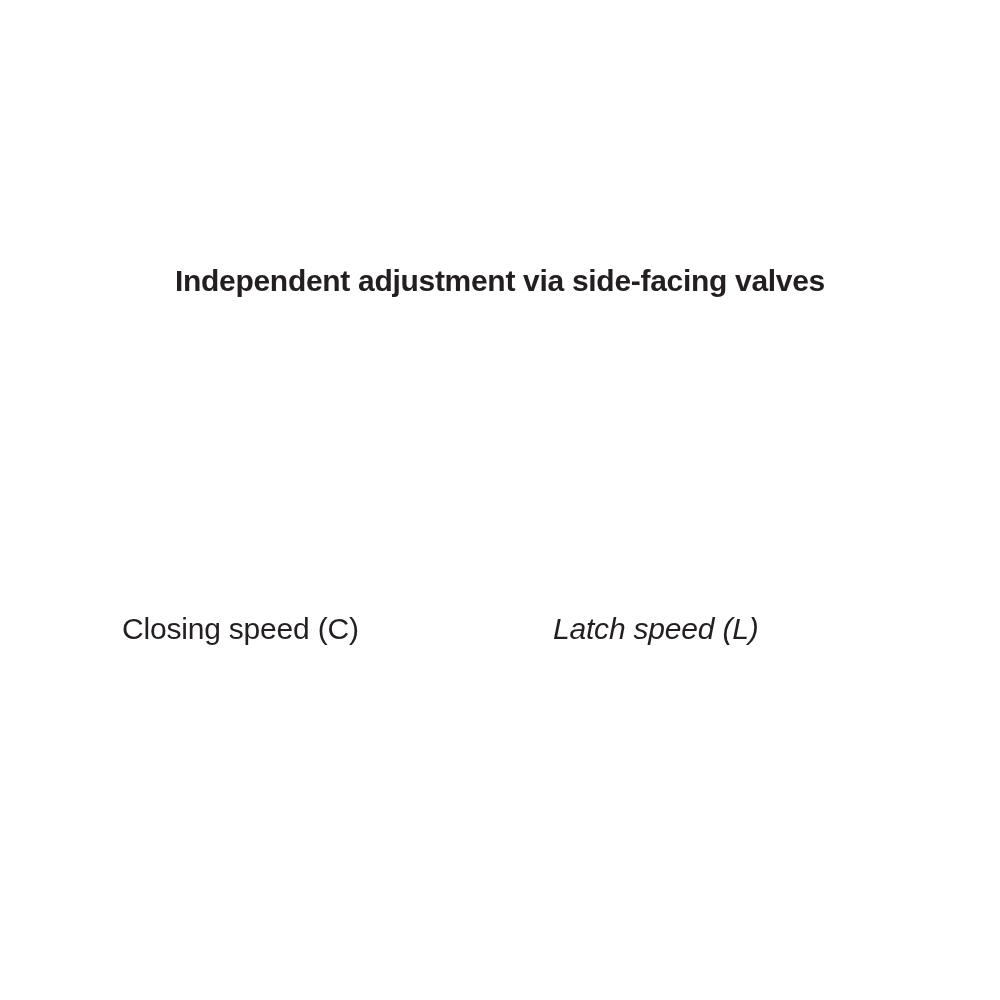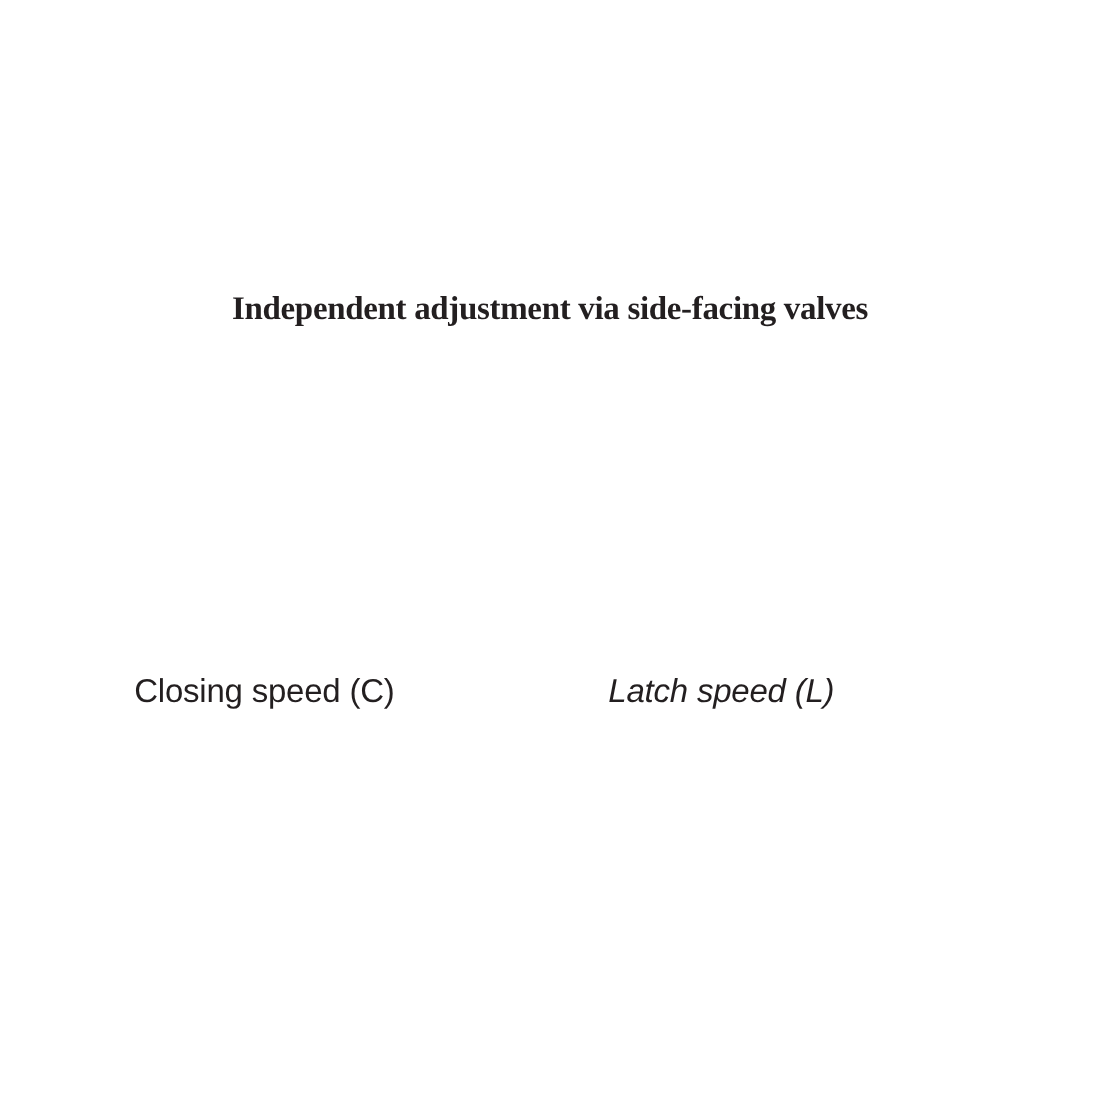--- a/index.html
+++ b/index.html
@@ -20,21 +20,21 @@
     width: 1000px;
     height: 1000px;
     background: #ffffff;
   }
   .figure-title {
     position: absolute;
     left: 0;
     top: 264px;
     width: 1000px;
     text-align: center;
-    font-family: Liberation Serif, serif;
+    font-family: Liberation Sans, sans-serif;
     font-weight: bold;
     font-size: 30px;
     letter-spacing: -0.3px;
     color: #231f20;
     white-space: nowrap;
   }
   .diagram-stage {
     position: absolute;
     left: 0;
     top: 330px;

